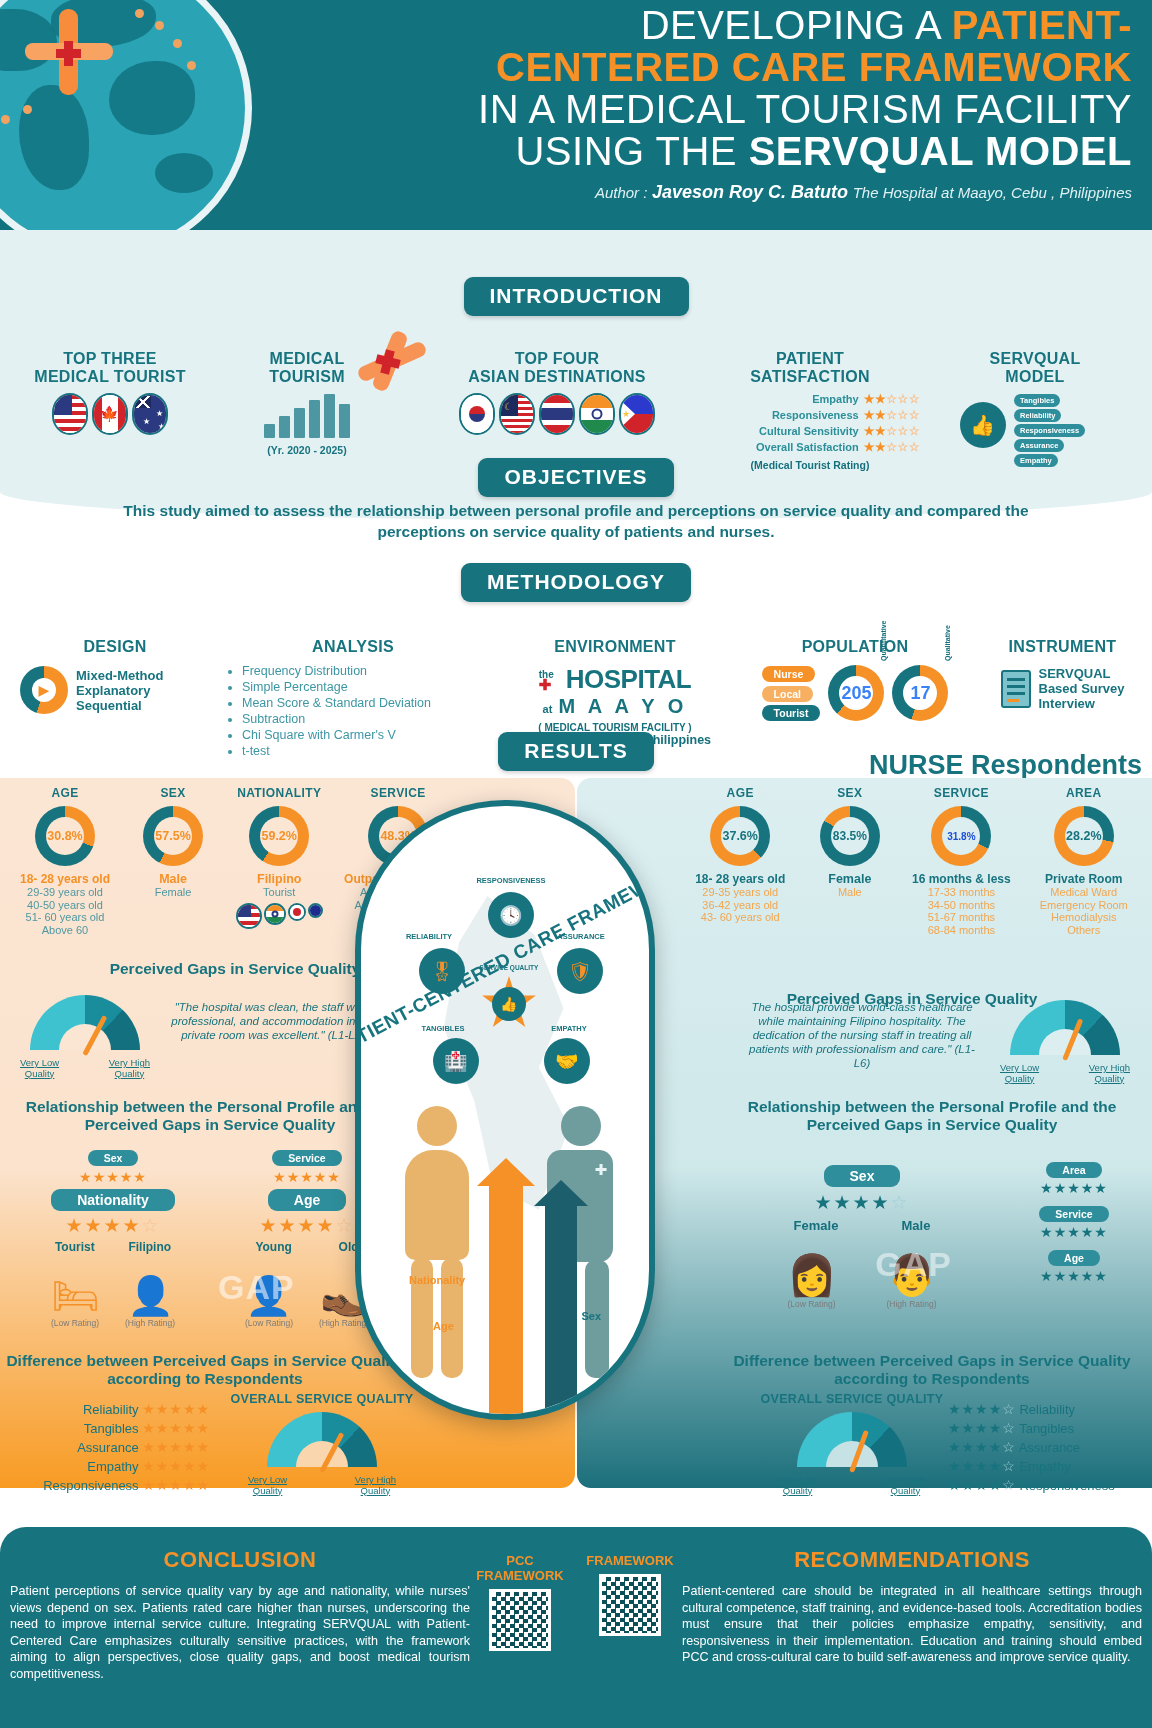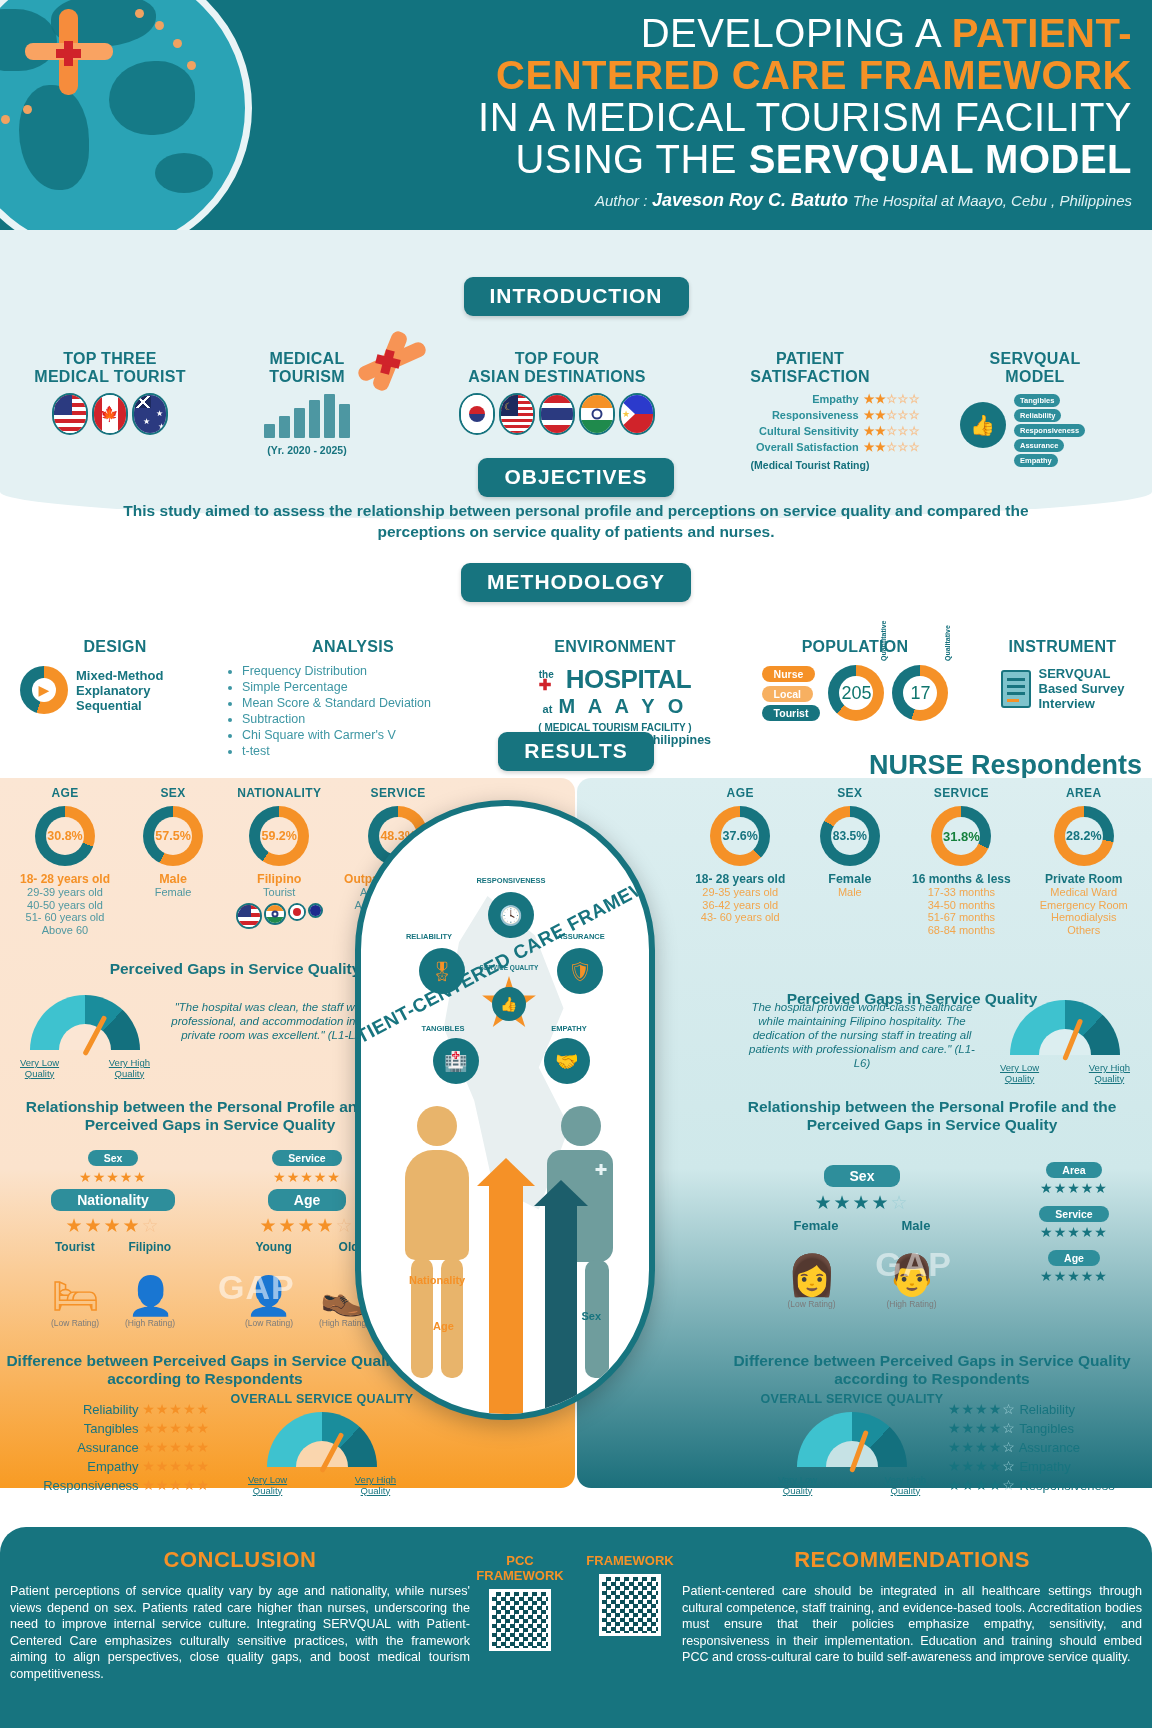--- a/index.html
+++ b/index.html
@@ -34,21 +34,21 @@
   }
   .plane .body { position:absolute; left:38px; top:6px; width:19px; height:86px;
     background:#f68c3c; border-radius:9px; }
   .plane .wing { position:absolute; left:4px; top:40px; width:88px; height:17px;
     background:#f9a362; border-radius:8px; }
   .plane .cross-v { position:absolute; left:43px; top:38px; width:9px; height:25px; background:#d0232a;}
   .plane .cross-h { position:absolute; left:35px; top:46px; width:25px; height:9px; background:#d0232a;}
   .dots { position:absolute; left:0; top:0; width:300px; height:300px; }
   .dot { position:absolute; width:9px; height:9px; border-radius:50%; background:#f0a261; }
 
-  .title-block { position:absolute; left:294px; top:4px; right:20px; text-align:right;margin-top:8px; }
+  .title-block { position:absolute; left:294px; top:4px; right:20px; text-align:right; }
   .title-block h1 {
     font-size:40px; line-height:42px; letter-spacing:.5px;
     font-weight:300; color:#ffffff; text-transform:uppercase;
   }
   .title-block h1 b { font-weight:bold; color:#f59127; }
   .title-block h1 .w { font-weight:bold; color:#ffffff; }
   .author { margin-top:10px; font-size:16.5px; font-style:italic; color:#ffffff; }
   .author b { font-weight:bold; font-size:18px; }
   .author span { color:#dff1f3; font-size:15px; }
 
@@ -134,21 +134,21 @@
   .hosp { text-align:center; }
   .hosp .h1 { font-size:26px; font-weight:bold; color:#17747f; letter-spacing:-.5px; }
   .hosp .the { font-size:10px; font-weight:bold; }
   .hosp .h2 { font-size:20px; font-weight:bold; letter-spacing:4px; color:#17747f; }
   .hosp .sub { font-size:10px; font-weight:bold; margin-top:4px; }
   .hosp .sub2 { font-size:12.5px; font-weight:bold; }
   .tagpill { display:inline-block; background:#f59127; color:#fff; font-size:10.5px;
     font-weight:bold; padding:2px 12px; border-radius:9px; margin:1.5px 0; }
   .tagpill.lt { background:#f7b061; }
   .tagpill.tl { background:#17747f; }
-  .popnum { font-size:18px; font-weight:normal; color:#0f766e; }
+  .popnum { font-size:18px; font-weight:bold; color:#3b82f6; }
   .resp-title { position:absolute; font-size:27px; font-weight:bold; color:#f59127; }
   .panel-p { position:absolute; left:0; top:778px; width:575px; height:710px;
     background:linear-gradient(180deg,#fbe6d4 0%,#fbe3cd 55%,#f89b23 100%);
     border-radius:0 14px 14px 0; }
   .panel-n { position:absolute; right:0; top:778px; width:575px; height:710px;
     background:linear-gradient(180deg,#dceef0 0%,#cfe8ea 55%,#1b6f7b 100%);
     border-radius:14px 0 0 14px; }
 
   .donut { position:relative; border-radius:50%; }
   .donut .hole { position:absolute; left:50%; top:50%; transform:translate(-50%,-50%);
@@ -642,21 +642,21 @@
         <div class="col-lbl">SEX</div>
         <div class="donut" style="width:60px;height:60px;margin:6px auto 0;background:conic-gradient(#17747f 0 83.5%,#f59127 83.5%)">
           <div class="hole" style="width:38px;height:38px;background:#dceef0;color:#17747f;font-size:12px">83.5%</div>
         </div>
         <div class="val-main" style="color:#17747f;margin-top:6px;font-size:12.5px">Female</div>
         <div class="val-sub" style="color:#f2a64e">Male</div>
       </div>
       <div style="width:122px;text-align:center">
         <div class="col-lbl">SERVICE</div>
         <div class="donut" style="width:60px;height:60px;margin:6px auto 0;background:conic-gradient(#17747f 0 31.8%,#f59127 31.8%)">
-          <div class="hole" style="width:38px;height:38px;background:#dceef0;color:#15803d;font-size:13px">31.8%</div>
+          <div class="hole" style="width:38px;height:38px;background:#dceef0;color:#1d4ed8;font-size:10px">31.8%</div>
         </div>
         <div class="val-main" style="color:#17747f;margin-top:6px;font-size:12px">16 months &amp; less</div>
         <div class="val-sub" style="color:#f2a64e;white-space:pre-line">17-33 months
 34-50 months
 51-67 months
 68-84 months</div>
       </div>
       <div style="width:118px;text-align:center">
         <div class="col-lbl">AREA</div>
         <div class="donut" style="width:60px;height:60px;margin:6px auto 0;background:conic-gradient(#17747f 0 28.2%,#f59127 28.2%)">

